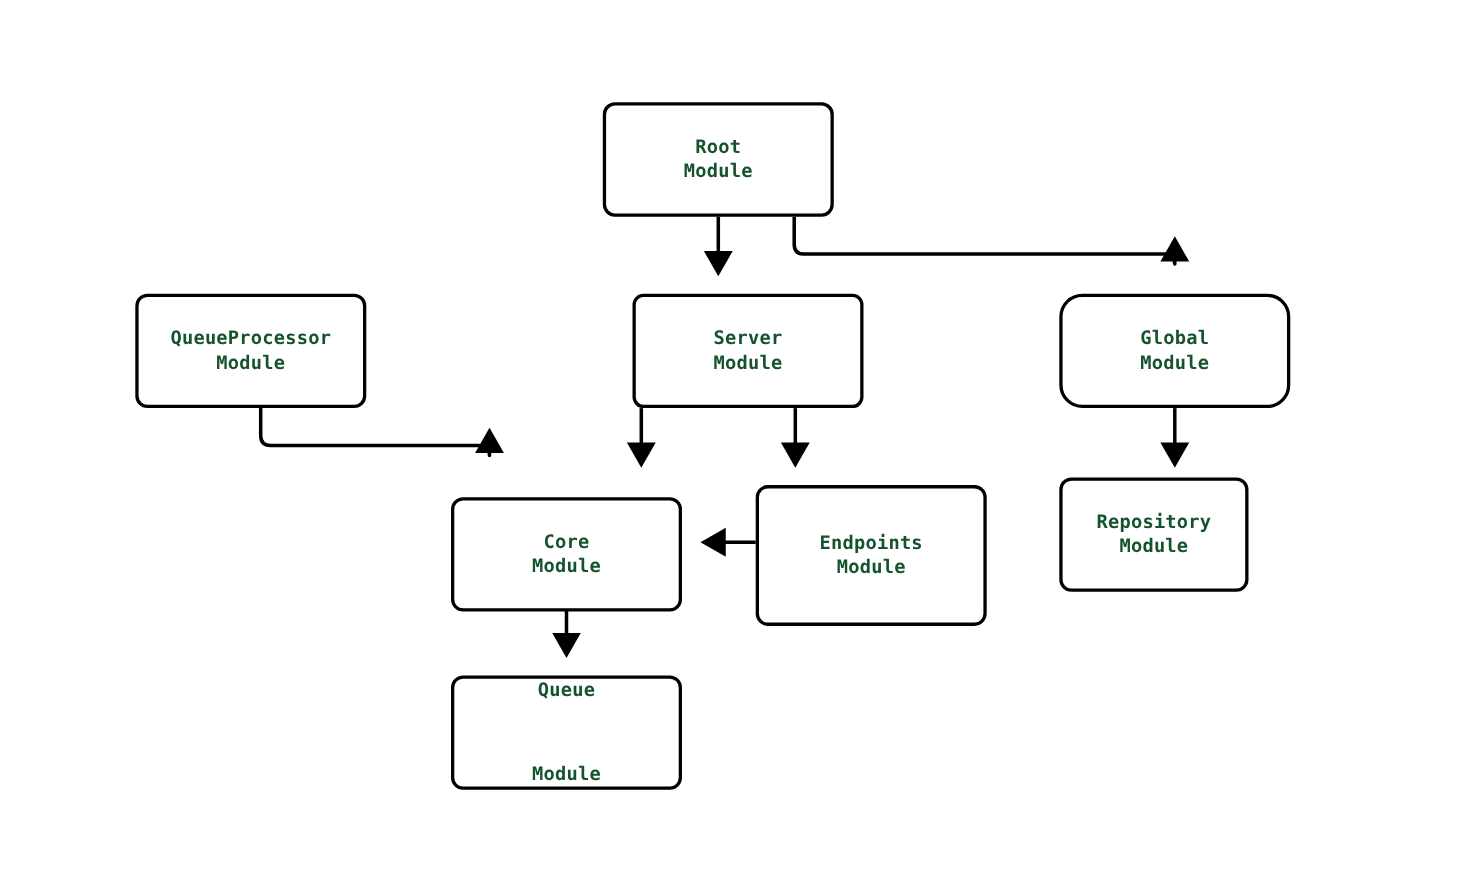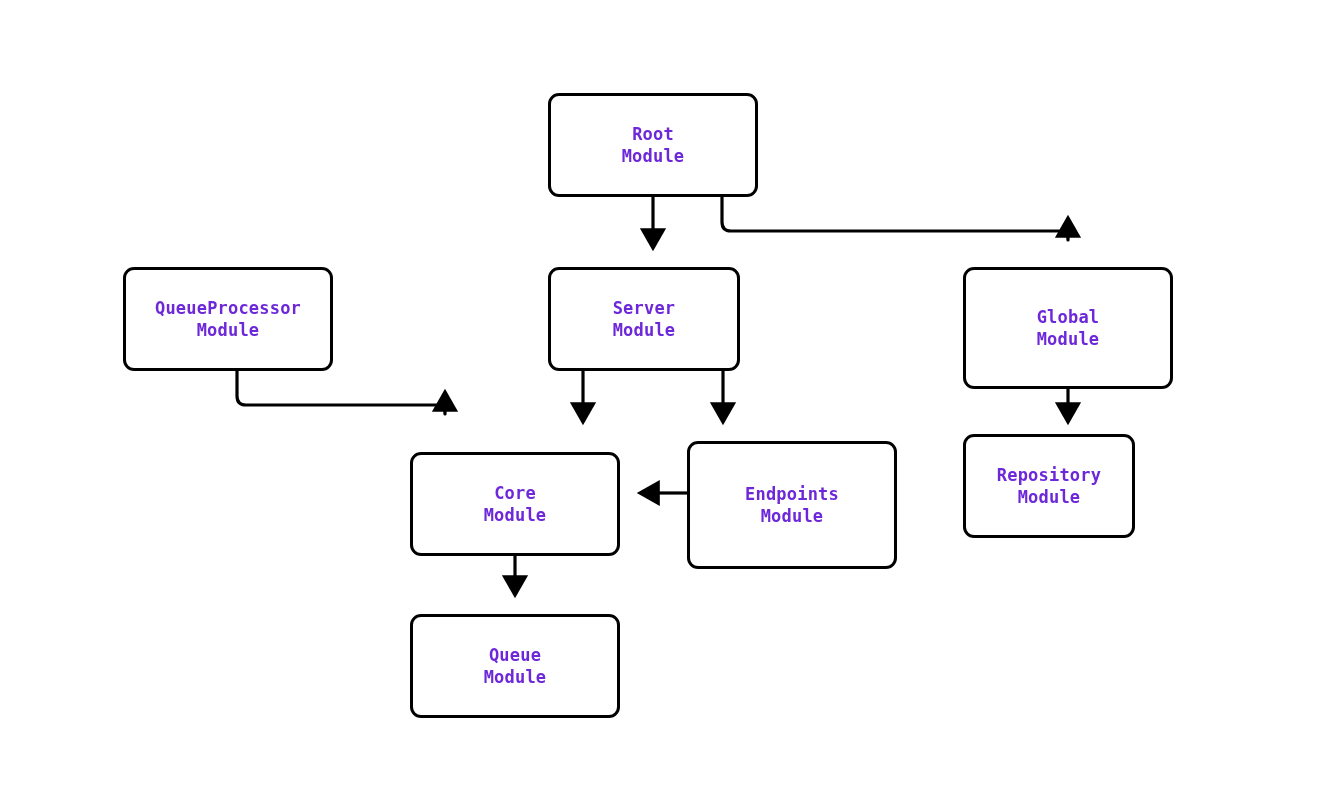--- a/index.html
+++ b/index.html
@@ -36,21 +36,21 @@
     flex-direction: column;
     align-items: center;
     justify-content: center;
     z-index: 2;
   }
   .node-label-line {
     font-family: "DejaVu Sans Mono", "Liberation Mono", monospace;
     font-size: 17px;
     font-weight: 700;
     line-height: 22px;
-    color: #6d28d9;
+    color: #14532d;
     letter-spacing: 0.2px;
     white-space: nowrap;
     text-align: center;
   }
 </style>
 </head>
 <body>
 
 <div id="diagram-canvas">
 
@@ -74,39 +74,39 @@
 
   <div id="nodes-layer">
       <div class="node" style="left: 548px; top: 93px; width: 210px; height: 104px; background: rgb(255, 255, 255); border-color: rgb(0, 0, 0);">
         <div class="node-label-line">Root</div>
         <div class="node-label-line">Module</div>
       </div>
       <div class="node" style="left: 123px; top: 267px; width: 210px; height: 104px; background: rgb(255, 255, 255); border-color: rgb(0, 0, 0);">
         <div class="node-label-line">QueueProcessor</div>
         <div class="node-label-line">Module</div>
       </div>
-      <div class="node" style="left: 548px; top: 267px; width: 192px; height: 104px; background: rgb(255, 255, 255); border-color: rgb(0, 0, 0);">
+      <div class="node" style="left: 575px; top: 267px; width: 210px; height: 104px; background: rgb(255, 255, 255); border-color: rgb(0, 0, 0); border-radius: 10px;">
         <div class="node-label-line">Server</div>
         <div class="node-label-line">Module</div>
       </div>
-      <div class="node" style="left: 963px; top: 267px; width: 210px; height: 122px; background: rgb(255, 255, 255); border-color: rgb(0, 0, 0);">
+      <div class="node" style="left: 963px; top: 267px; width: 210px; height: 104px; background: rgb(255, 255, 255); border-color: rgb(0, 0, 0); border-radius: 21px;">
         <div class="node-label-line">Global</div>
         <div class="node-label-line">Module</div>
       </div>
       <div class="node" style="left: 410px; top: 452px; width: 210px; height: 104px; background: rgb(255, 255, 255); border-color: rgb(0, 0, 0);">
         <div class="node-label-line">Core</div>
         <div class="node-label-line">Module</div>
       </div>
       <div class="node" style="left: 687px; top: 441px; width: 210px; height: 128px; background: rgb(255, 255, 255); border-color: rgb(0, 0, 0);">
         <div class="node-label-line">Endpoints</div>
         <div class="node-label-line">Module</div>
       </div>
       <div class="node" style="left: 963px; top: 434px; width: 172px; height: 104px; background: rgb(255, 255, 255); border-color: rgb(0, 0, 0);">
         <div class="node-label-line">Repository</div>
         <div class="node-label-line">Module</div>
       </div>
-      <div class="node" style="left: 410px; top: 614px; width: 210px; height: 104px; background: rgb(255, 255, 255); border-color: rgb(0, 0, 0);">
+      <div class="node" style="left: 410px; top: 614px; width: 210px; height: 104px; background: rgb(255, 255, 255); border-color: rgb(0, 0, 0); justify-content: space-between;">
         <div class="node-label-line">Queue</div>
         <div class="node-label-line">Module</div>
       </div>
     </div>
 
 </div>
 
 </body></html>

